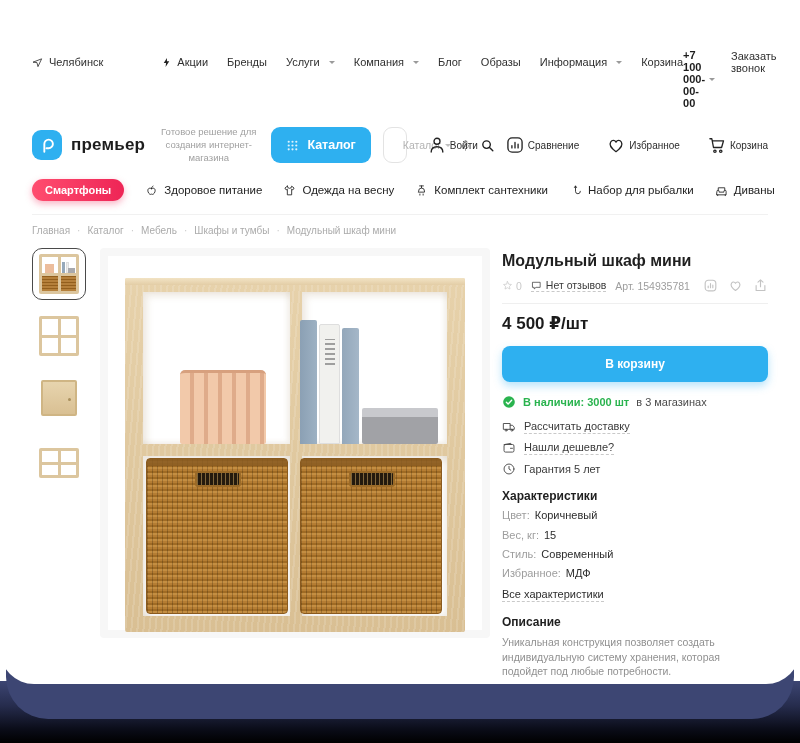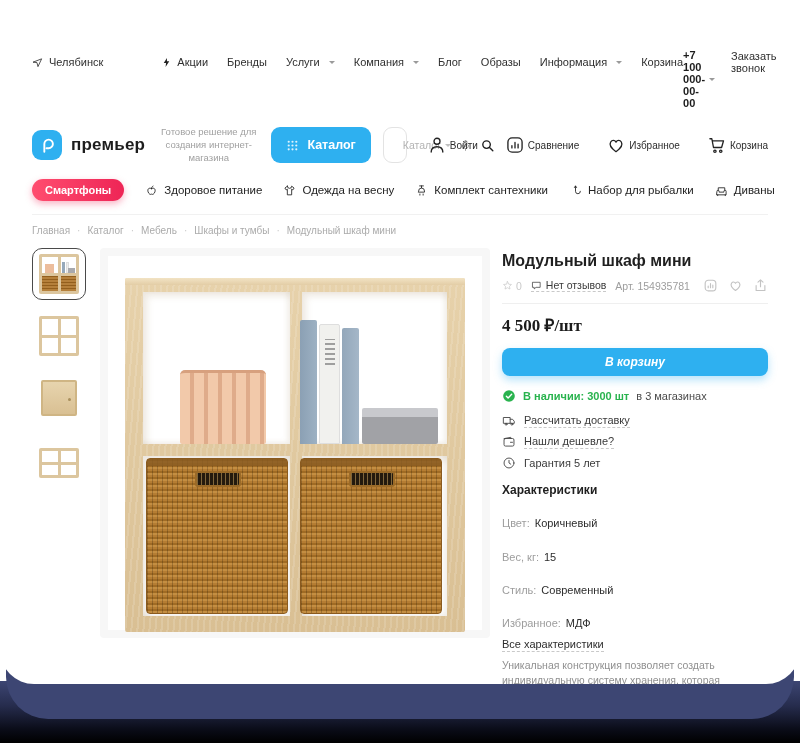--- a/index.html
+++ b/index.html
@@ -134,35 +134,35 @@
   
   .info { flex:1; min-width:0; padding-top:4px; font-size:11px; }
   .p-title { font-size:16px; font-weight:bold; color:#1f1f1f; }
   .p-meta { display:flex; align-items:center; gap:9px; margin-top:8px; color:#9d9d9d; font-size:10.5px; }
   .p-meta .star { color:#c9c9c9; }
   .reviews { color:#3a3a3a; border-bottom:1px dashed #c9c9c9; cursor:pointer; display:flex;
     align-items:flex-end; gap:4px; }
   .meta-icons { margin-left:auto; display:flex; gap:10px; color:#c3c3c3; }
   .meta-icons .ic { width:15px; height:15px; cursor:pointer; }
   .rule2 { border-bottom:1px solid #efefef; margin-top:10px; }
-  .p-price { font-size:17px; font-weight:bold; color:#1c1c1c; margin-top:9px;font-family:Liberation Serif, serif; }
-  .btn { width:100%; height:28px; border-radius:8px; font-size:12px; font-family:inherit;
-    cursor:pointer; display:flex; align-items:center; justify-content:center;font-style:italic; }
+  .p-price { font-size:17px; font-weight:bold; color:#1c1c1c; margin-top:9px; }
+  .btn { width:100%; height:36px; border-radius:8px; font-size:12px; font-family:inherit;
+    cursor:pointer; display:flex; align-items:center; justify-content:center; }
   .btn-cart { margin-top:12px; background:#2eb0f0; border:none; color:#fff; font-weight:bold;
     box-shadow:0 4px 9px rgba(46,176,240,.35); }
   .btn-click { margin-top:8px; background:#fff; border:1px solid #e4e4e4; color:#2d2d2d; }
   .stock { display:flex; align-items:center; gap:7px; margin-top:13px; font-size:11px; }
   .stock-green { color:#29b34e; font-weight:bold; }
   .stock-rest { color:#4b4b4b; }
   .plinks { margin-top:11px; display:flex; flex-direction:column; gap:7px; }
   .plink { display:flex; align-items:center; gap:8px; color:#3a3a3a; cursor:pointer; }
   .plink .ic { color:#4a4a4a; width:14px; height:14px; stroke-width:1.6; }
   .plink span.u { border-bottom:1px dashed #c9c9c9; padding-bottom:1px; }
   .sec-h { font-size:12px; font-weight:bold; color:#1f1f1f; margin-top:13px; }
-  .spec-row { display:flex; gap:5px; margin-top:19px; line-height:1.3; }
+  .spec-row { display:flex; gap:5px; margin-top:5px; line-height:1.3; }
   .spec-label { color:#9d9d9d; }
   .spec-value { color:#2d2d2d; }
   .dash-link { display:inline-block; margin-top:7px; color:#2d2d2d; border-bottom:1px dashed #c9c9c9;
     cursor:pointer; padding-bottom:1px; }
   .desc-text { margin-top:6px; color:#909090; font-size:10.5px; line-height:1.42; }
 </style>
 </head>
 <body>
 
 <div class="stage">
@@ -489,20 +489,21 @@
               <span class="spec-label">Стиль:</span>
               <span class="spec-value">Современный</span>
             </div>
           <div class="spec-row">
               <span class="spec-label">Избранное:</span>
               <span class="spec-value">МДФ</span>
             </div>
         </div>
         <span class="dash-link">Все характеристики</span>
 
+        <div class="sec-h">Описание</div>
         <div class="desc-text">Уникальная конструкция позволяет создать индивидуальную систему хранения, которая подойдет под любые потребности.</div>
         
 
         
         
 
         
 
         
 

